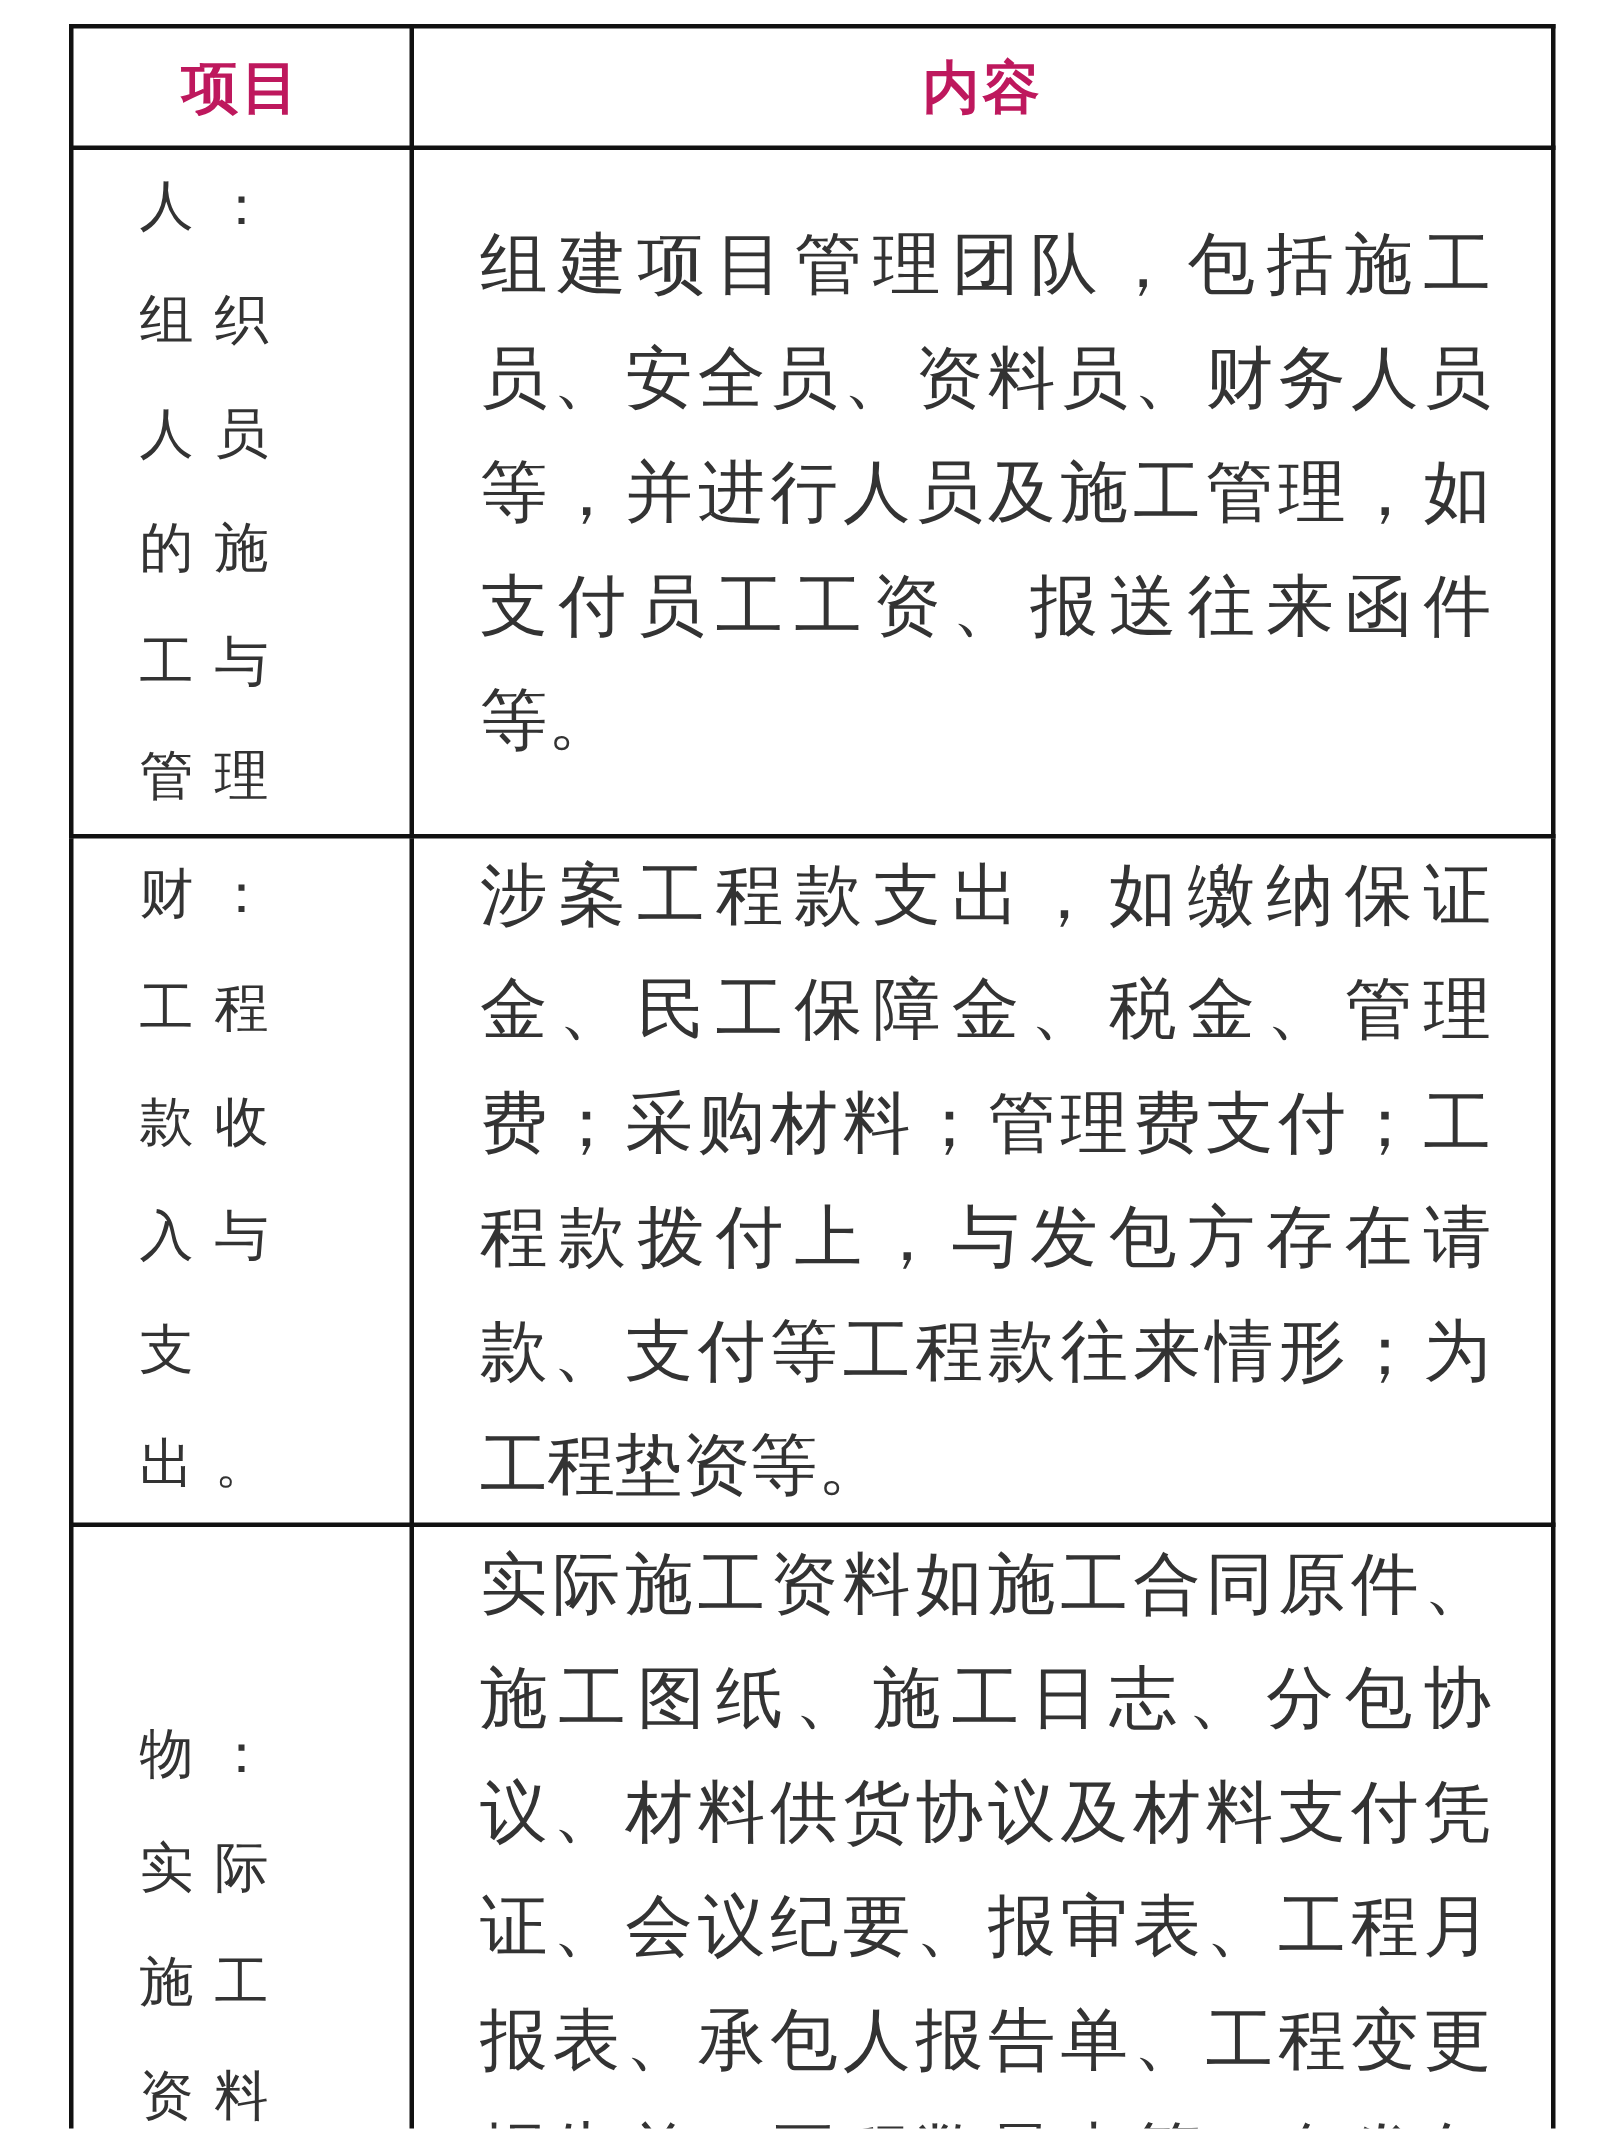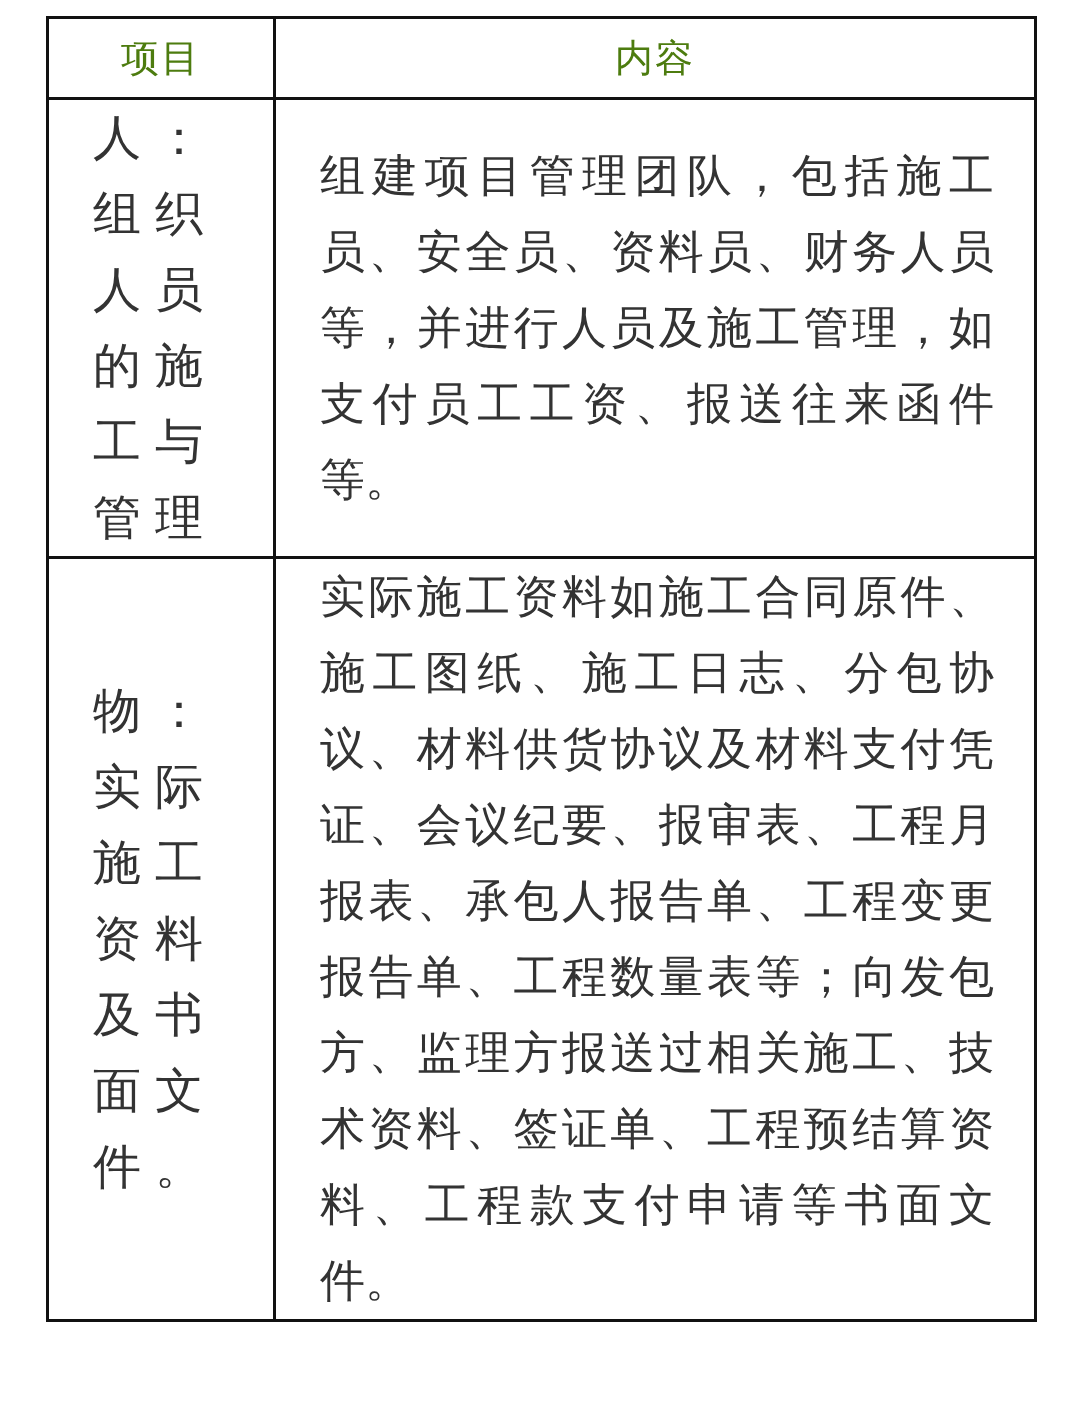--- a/index.html
+++ b/index.html
@@ -26,36 +26,35 @@
   .doc-table td, .doc-table th {
     border: 3px solid #111111;
     padding: 0;
     vertical-align: middle;
   }
   .col-item { width: 227px; }
   .col-content { width: 761px; }
   .header-row th {
     height: 78px;
     font-size: 38px;
-    font-weight: normal;
-    color: #4d7c0f;
+    font-weight: bold;
+    color: #be185d;
     text-align: center;
     letter-spacing: 2px;
   }
   .item-cell {
     text-align: left;
     padding: 0 40px 0 44px !important;
   }
   .item-text {
     display: block;
-    font-size: 48px;
+    font-size: 36px;
     line-height: 76px;
     letter-spacing: 14px;
     word-break: break-all;
-    font-family: Liberation Serif, serif;
   }
   .content-cell {
     padding: 0 40px 0 44px !important;
   }
   .content-text {
     display: block;
     font-size: 45px;
     line-height: 76px;
     letter-spacing: 0px;
     word-break: break-all;
@@ -81,20 +80,28 @@
   </thead>
   <tbody>
     <tr class="row-1">
       <td class="item-cell">
         <span class="item-text">人：组织人员的施工与管理</span>
       </td>
       <td class="content-cell">
         <span class="content-text">组建项目管理团队，包括施工员、安全员、资料员、财务人员等，并进行人员及施工管理，如支付员工工资、报送往来函件等。</span>
       </td>
     </tr>
+    <tr class="row-2">
+      <td class="item-cell">
+        <span class="item-text">财：工程款收入与支出。</span>
+      </td>
+      <td class="content-cell">
+        <span class="content-text">涉案工程款支出，如缴纳保证金、民工保障金、税金、管理费；采购材料；管理费支付；工程款拨付上，与发包方存在请款、支付等工程款往来情形；为工程垫资等。</span>
+      </td>
+    </tr>
     <tr class="row-3">
       <td class="item-cell">
         <span class="item-text">物：实际施工资料及书面文件。</span>
       </td>
       <td class="content-cell">
         <span class="content-text">实际施工资料如施工合同原件、施工图纸、施工日志、分包协议、材料供货协议及材料支付凭证、会议纪要、报审表、工程月报表、承包人报告单、工程变更报告单、工程数量表等；向发包方、监理方报送过相关施工、技术资料、签证单、工程预结算资料、工程款支付申请等书面文件。</span>
       </td>
     </tr>
   </tbody>
 </table>

